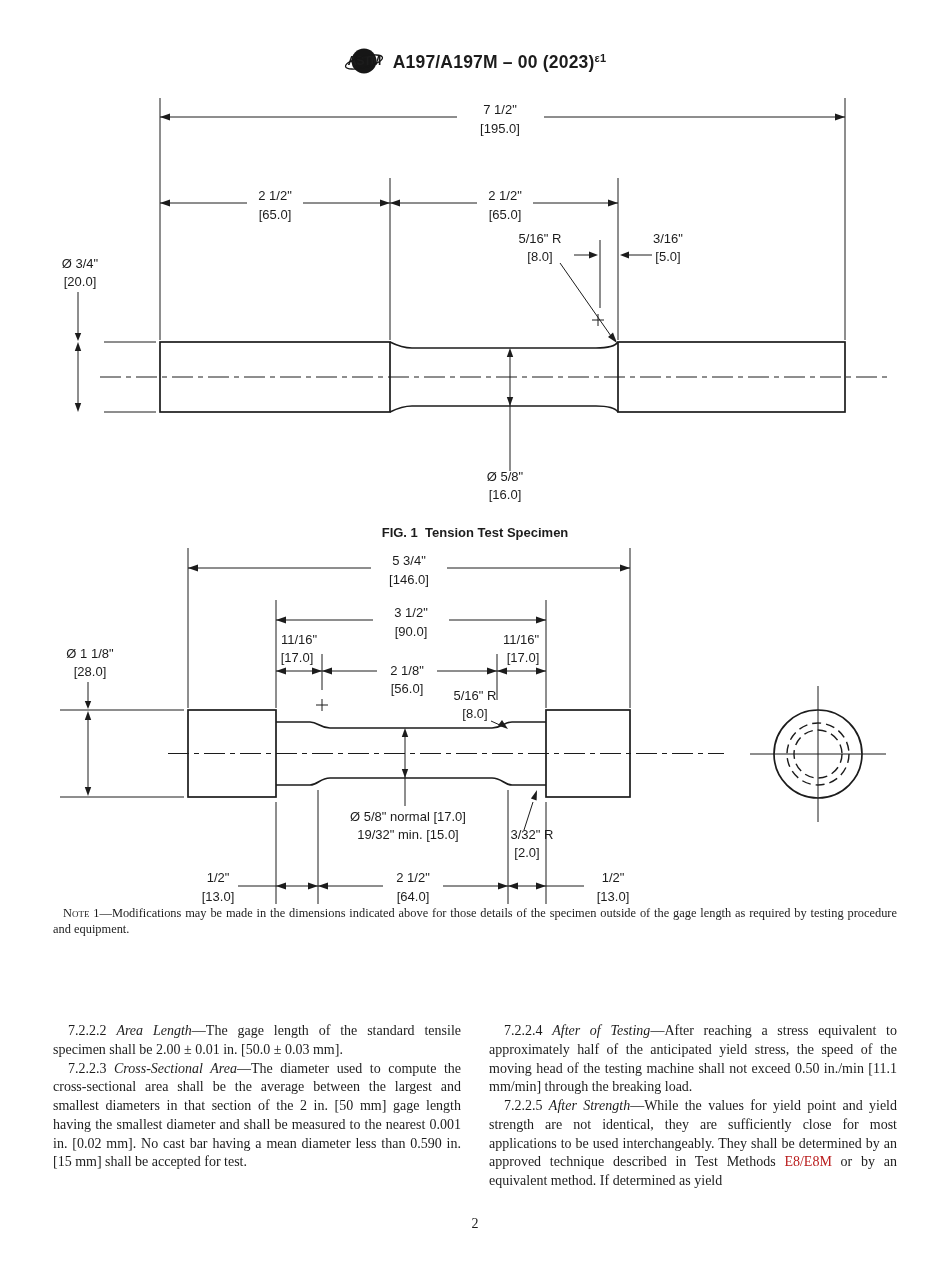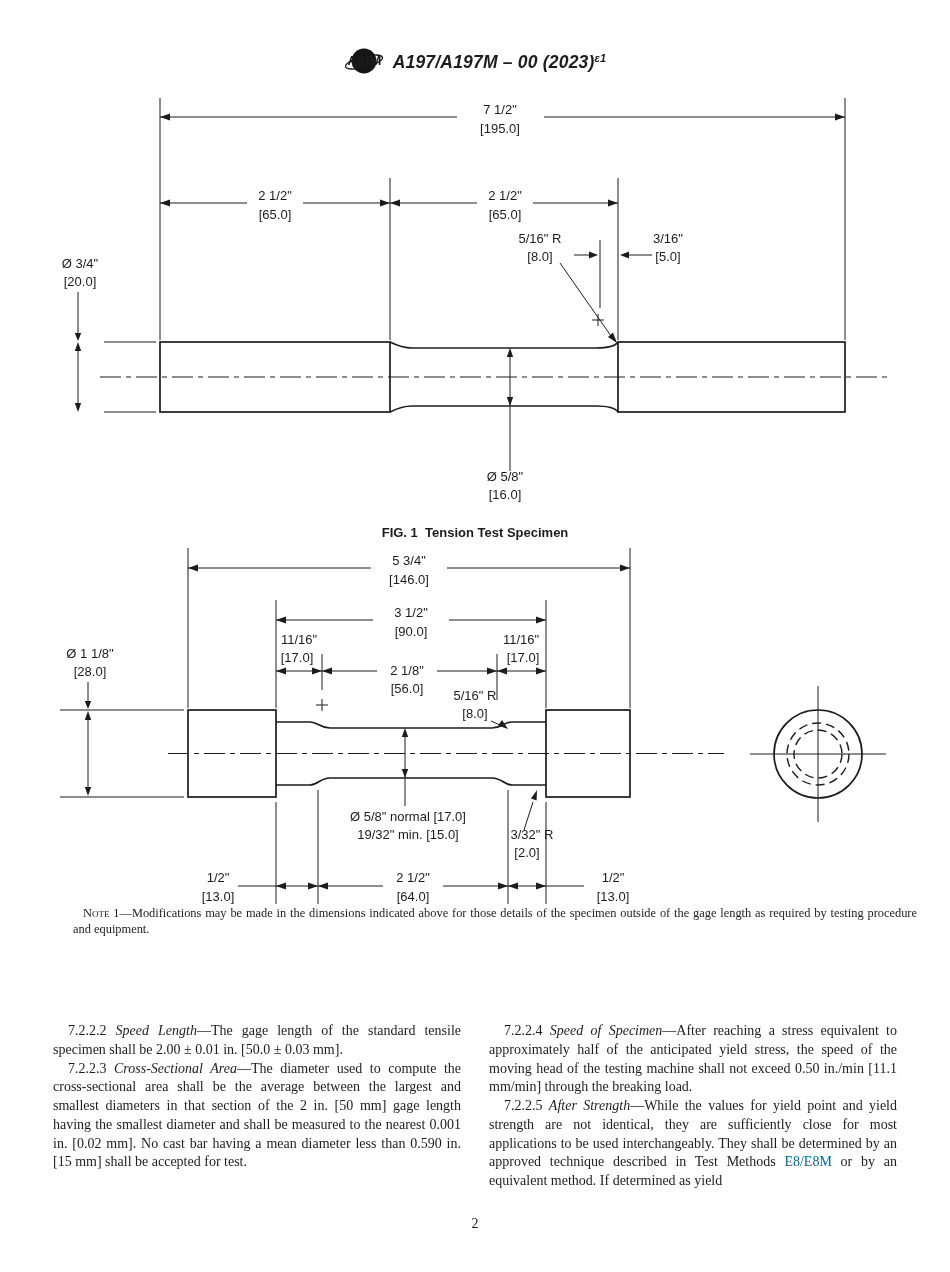--- a/index.html
+++ b/index.html
@@ -1,40 +1,40 @@
 <!DOCTYPE html>
 <html><head>
 <meta charset="utf-8">
 <style>
   html,body{margin:0;padding:0;background:#ffffff;}
   .page{position:relative;width:950px;height:1272px;background:#fff;color:#1c1c1c;
         font-family:"Liberation Serif",serif;overflow:hidden;}
   .hdr{position:absolute;top:44px;left:0;width:100%;display:flex;
        justify-content:center;align-items:center;gap:9px;}
   .hdr-title{font-family:"Liberation Sans",sans-serif;font-weight:bold;
-             font-size:17.5px;letter-spacing:.2px;font-style:italic;}
+             font-size:17.5px;letter-spacing:.2px;}
   .hdr-title sup{font-size:11px;vertical-align:6px;}
   .figsvg{position:absolute;left:0;}
   svg text{font-family:"Liberation Sans",sans-serif;font-size:13px;fill:#1c1c1c;text-anchor:middle;}
   .tl{stroke:#1c1c1c;stroke-width:1;fill:none;}
   .ol{stroke:#1c1c1c;stroke-width:1.7;fill:#fff;}
   .op{stroke:#1c1c1c;stroke-width:1.7;fill:none;}
   .ah{fill:#1c1c1c;stroke:none;}
   .cl{stroke:#1c1c1c;stroke-width:1;stroke-dasharray:21 5 5 5;fill:none;}
   .dc{stroke:#1c1c1c;stroke-width:1.4;stroke-dasharray:9 5;fill:none;}
   .cap{position:absolute;left:0;width:100%;text-align:center;
        font-family:"Liberation Sans",sans-serif;font-weight:bold;font-size:13px;white-space:pre;}
   .note{position:absolute;left:53px;width:844px;font-size:12.4px;line-height:1.3;
-        text-align:justify;margin-left:20px;}
+        text-align:justify;}
   .note .nlabel{font-variant:small-caps;}
   .col{position:absolute;top:1022px;width:408px;font-size:14px;line-height:1.34;
        text-align:justify;}
   .col-l{left:53px;} .col-r{left:489px;}
   .col p{margin:0;text-indent:15px;}
-  .lnk{color:#0369a1;text-decoration:none;cursor:pointer;}
+  .lnk{color:#b91c1c;text-decoration:none;cursor:pointer;}
   .pageno{position:absolute;top:1216px;left:0;width:100%;text-align:center;font-size:14px;}
 </style>
 </head>
 <body>
 
 <div class="page">
 
   <div class="hdr">
     <svg width="40" height="36" viewBox="0 0 40 36">
       <circle cx="20" cy="17" r="12.5" fill="#161616"></circle>
@@ -214,23 +214,23 @@
       <text x="413" y="361">[64.0]</text>
       <text x="613" y="342">1/2"</text>
       <text x="613" y="361">[13.0]</text>
     </g>
   </svg>
 
   <div class="note" style="top:905px"><span style="display:inline-block;width:10px"></span><span class="nlabel">Note 1</span><span>—Modifications may be made in the dimensions indicated above for those details of the specimen outside of the gage length as required by testing procedure and equipment.</span></div>
 
 
   <div class="col col-l">
-    <p><span class="num">7.2.2.2</span>&nbsp;<i>Speed Length</i><span>—The gage length of the standard tensile specimen shall be 2.00 ± 0.01 in. [50.0 ± 0.03 mm].</span></p>
+    <p><span class="num">7.2.2.2</span>&nbsp;<i>Area Length</i><span>—The gage length of the standard tensile specimen shall be 2.00 ± 0.01 in. [50.0 ± 0.03 mm].</span></p>
     <p><span class="num">7.2.2.3</span>&nbsp;<i>Cross-Sectional Area</i><span>—The diameter used to compute the cross-sectional area shall be the average between the largest and smallest diameters in that section of the 2 in. [50 mm] gage length having the smallest diameter and shall be measured to the nearest 0.001 in. [0.02 mm]. No cast bar having a mean diameter less than 0.590 in. [15 mm] shall be accepted for test.</span></p>
   </div>
 
   <div class="col col-r">
-    <p><span class="num">7.2.2.4</span>&nbsp;<i>Speed of Specimen</i><span>—After reaching a stress equivalent to approximately half of the anticipated yield stress, the speed of the moving head of the testing machine shall not exceed 0.50 in./min [11.1 mm/min] through the breaking load.</span></p>
+    <p><span class="num">7.2.2.4</span>&nbsp;<i>After of Testing</i><span>—After reaching a stress equivalent to approximately half of the anticipated yield stress, the speed of the moving head of the testing machine shall not exceed 0.50 in./min [11.1 mm/min] through the breaking load.</span></p>
     <p><span class="num">7.2.2.5</span>&nbsp;<i>After Strength</i><span>—While the values for yield point and yield strength are not identical, they are sufficiently close for most applications to be used interchangeably. They shall be determined by an approved technique described in Test Methods </span><a class="lnk">E8/E8M</a><span> or by an equivalent method. If determined as yield</span></p>
   </div>
 
   <div class="pageno">2</div>
 </div>
 
 </body></html>

